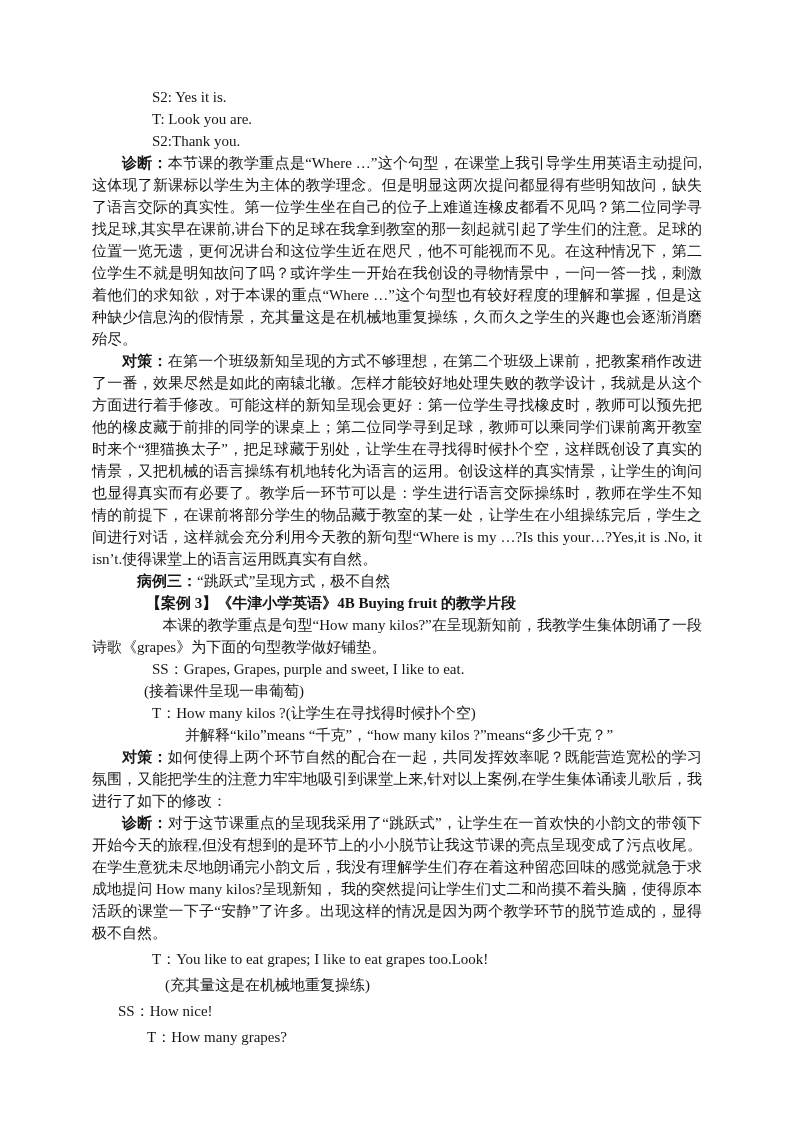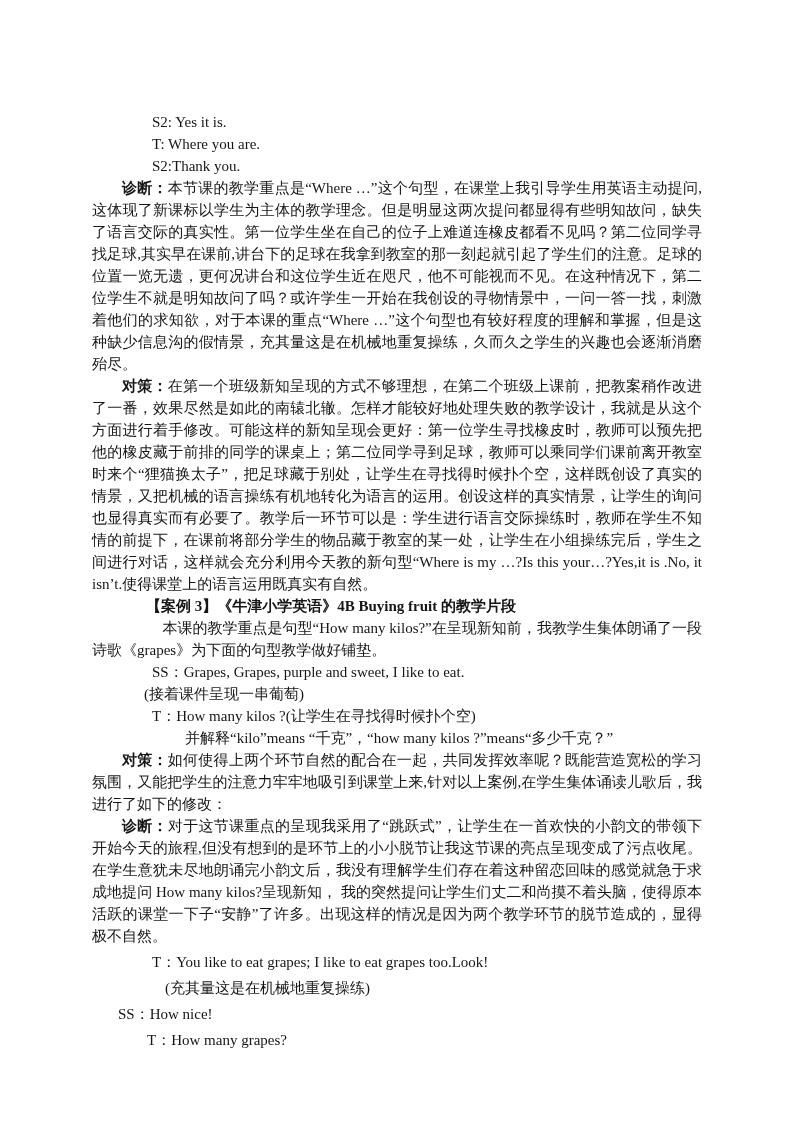--- a/index.html
+++ b/index.html
@@ -10,21 +10,21 @@
   body {
     width: 793px;
     height: 1122px;
     overflow: hidden;
   }
   .page {
     box-sizing: border-box;
     width: 793px;
     height: 1122px;
     background: #ffffff;
-    padding: 111px 91px 0 92px;
+    padding: 86px 91px 0 92px;
     font-family: "Liberation Serif", "DejaVu Serif", serif;
     font-size: 15px;
     line-height: 22px;
     color: #161616;
   }
   .blk {
     margin: 0;
     text-align: justify;
   }
   .lead { font-weight: bold; }
@@ -38,24 +38,25 @@
   .dlg-note2  { margin-left: 73px; }
   .dlg-ss     { margin-left: 26px; }
   .dlg-t      { margin-left: 55px; }
   .gap        { margin-top: 4px; }
 </style>
 </head>
 <body>
 
 <div class="page">
     <p class="blk dlg"><span>S2: Yes it is.</span></p>
-    <p class="blk dlg"><span>T: Where you are.</span></p>
+    <p class="blk dlg"><span>T: Look you are.</span></p>
     <p class="blk dlg"><span>S2:Thank you.</span></p>
     <p class="blk para"><b class="lead">诊断：</b><span>本节课的教学重点是“Where …”这个句型，在课堂上我引导学生用英语主动提问,这体现了新课标以学生为主体的教学理念。但是明显这两次提问都显得有些明知故问，缺失了语言交际的真实性。第一位学生坐在自己的位子上难道连橡皮都看不见吗？第二位同学寻找足球,其实早在课前,讲台下的足球在我拿到教室的那一刻起就引起了学生们的注意。足球的位置一览无遗，更何况讲台和这位学生近在咫尺，他不可能视而不见。在这种情况下，第二位学生不就是明知故问了吗？或许学生一开始在我创设的寻物情景中，一问一答一找，刺激着他们的求知欲，对于本课的重点“Where …”这个句型也有较好程度的理解和掌握，但是这种缺少信息沟的假情景，充其量这是在机械地重复操练，久而久之学生的兴趣也会逐渐消磨殆尽。</span></p>
     <p class="blk para"><b class="lead">对策：</b><span>在第一个班级新知呈现的方式不够理想，在第二个班级上课前，把教案稍作改进了一番，效果尽然是如此的南辕北辙。怎样才能较好地处理失败的教学设计，我就是从这个方面进行着手修改。可能这样的新知呈现会更好：第一位学生寻找橡皮时，教师可以预先把他的橡皮藏于前排的同学的课桌上；第二位同学寻到足球，教师可以乘同学们课前离开教室时来个“狸猫换太子”，把足球藏于别处，让学生在寻找得时候扑个空，这样既创设了真实的情景，又把机械的语言操练有机地转化为语言的运用。创设这样的真实情景，让学生的询问也显得真实而有必要了。教学后一环节可以是：学生进行语言交际操练时，教师在学生不知情的前提下，在课前将部分学生的物品藏于教室的某一处，让学生在小组操练完后，学生之间进行对话，这样就会充分利用今天教的新句型“Where is my …?Is this your…?Yes,it is .No, it isn’t.使得课堂上的语言运用既真实有自然。</span></p>
+    <p class="blk heading"><b class="lead">病例三：</b><span>“跳跃式”呈现方式，极不自然</span></p>
     <p class="blk case"><span>【案例 3】《牛津小学英语》4B Buying fruit 的教学片段</span></p>
     <p class="blk para-deep"><span>本课的教学重点是句型“How many kilos?”在呈现新知前，我教学生集体朗诵了一段诗歌《grapes》为下面的句型教学做好铺垫。</span></p>
     <p class="blk dlg"><span>SS：Grapes, Grapes, purple and sweet, I like to eat.</span></p>
     <p class="blk dlg-note"><span>(接着课件呈现一串葡萄)</span></p>
     <p class="blk dlg"><span>T：How many kilos ?(让学生在寻找得时候扑个空)</span></p>
     <p class="blk dlg-sub"><span>并解释“kilo”means “千克”，“how many kilos ?”means“多少千克？”</span></p>
     <p class="blk para"><b class="lead">对策：</b><span>如何使得上两个环节自然的配合在一起，共同发挥效率呢？既能营造宽松的学习氛围，又能把学生的注意力牢牢地吸引到课堂上来,针对以上案例,在学生集体诵读儿歌后，我进行了如下的修改：</span></p>
     <p class="blk para"><b class="lead">诊断：</b><span>对于这节课重点的呈现我采用了“跳跃式”，让学生在一首欢快的小韵文的带领下开始今天的旅程,但没有想到的是环节上的小小脱节让我这节课的亮点呈现变成了污点收尾。在学生意犹未尽地朗诵完小韵文后，我没有理解学生们存在着这种留恋回味的感觉就急于求成地提问 How many kilos?呈现新知， 我的突然提问让学生们丈二和尚摸不着头脑，使得原本活跃的课堂一下子“安静”了许多。出现这样的情况是因为两个教学环节的脱节造成的，显得极不自然。</span></p>
     <p class="blk dlg gap"><span>T：You like to eat grapes; I like to eat grapes too.Look!</span></p>
     <p class="blk dlg-note2 gap"><span>(充其量这是在机械地重复操练)</span></p>

